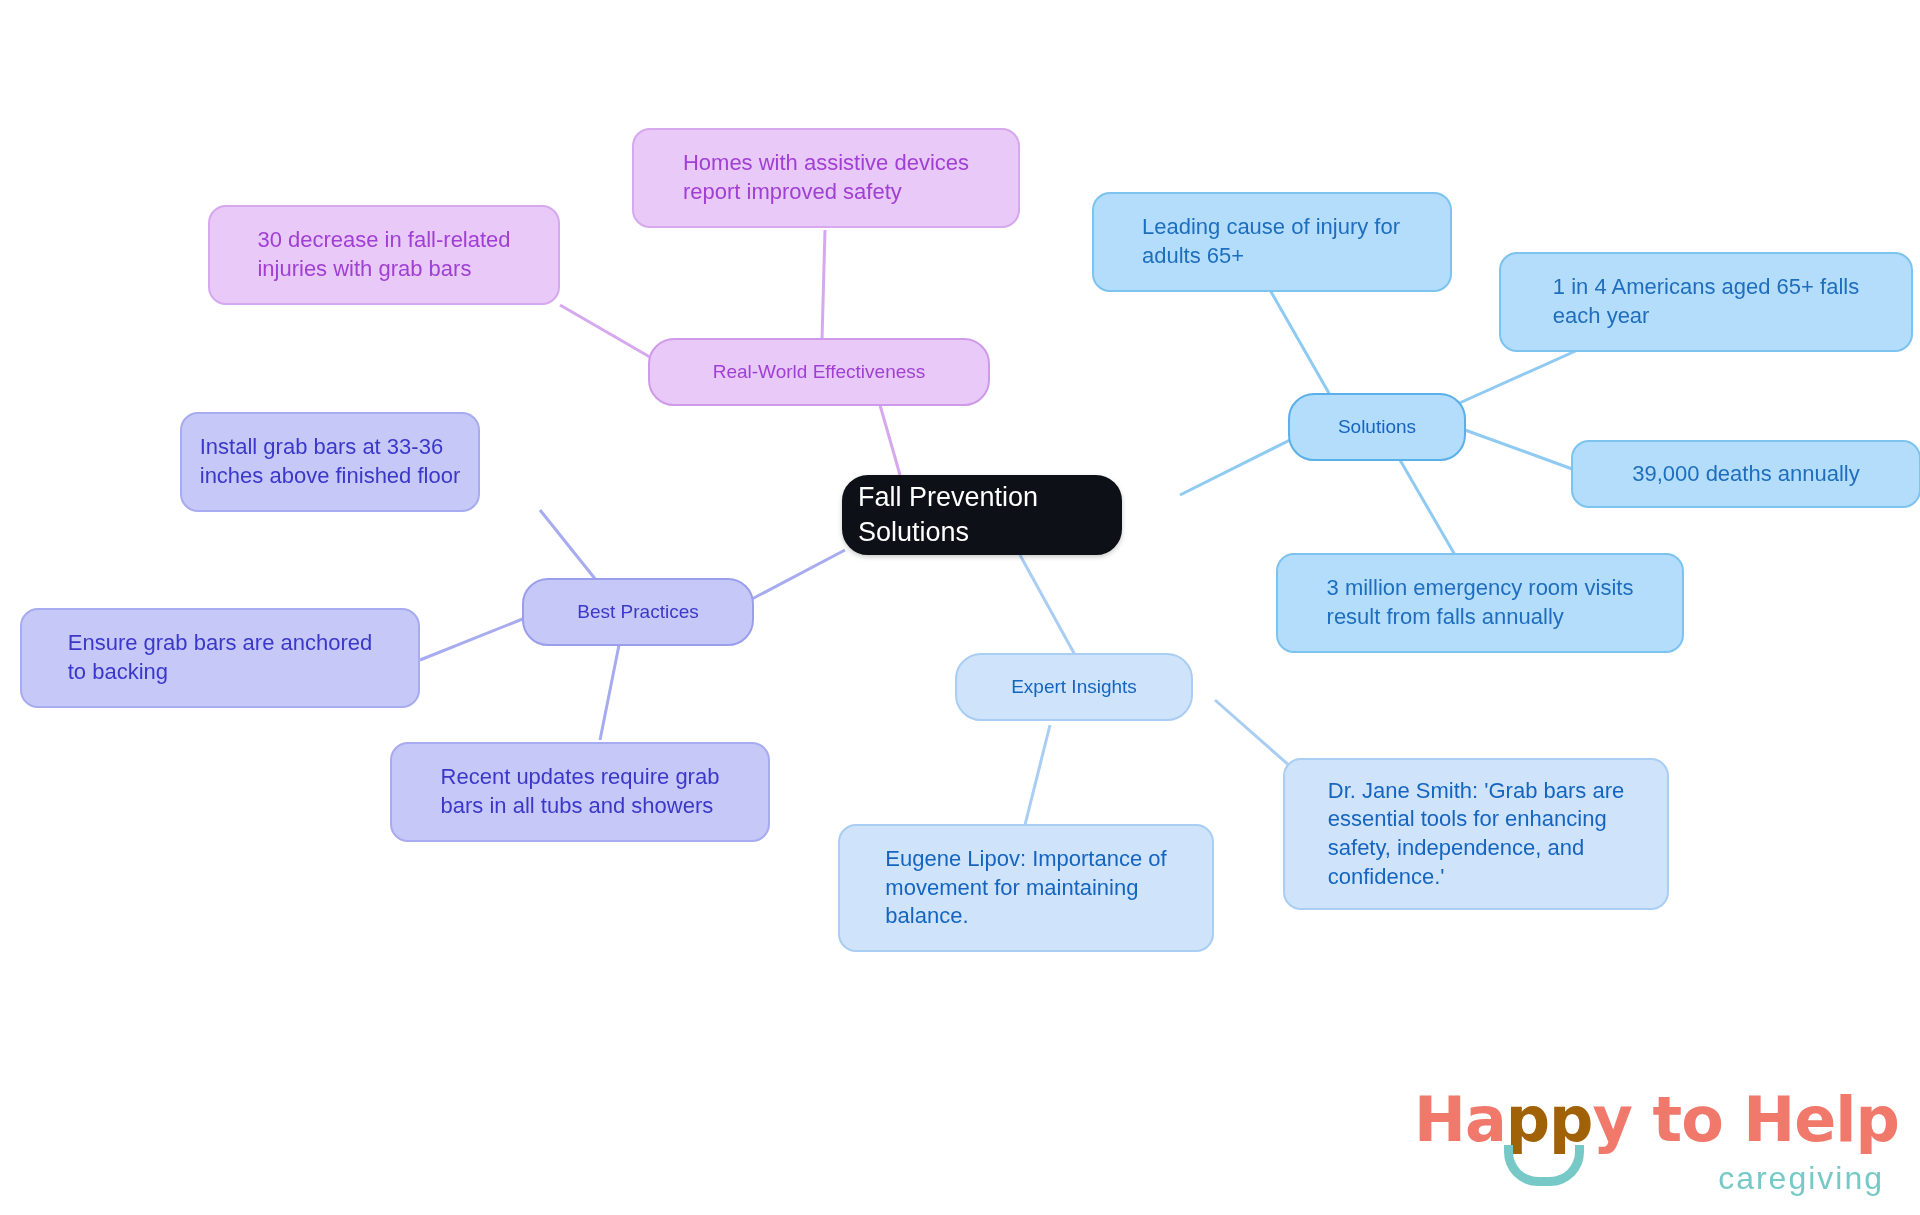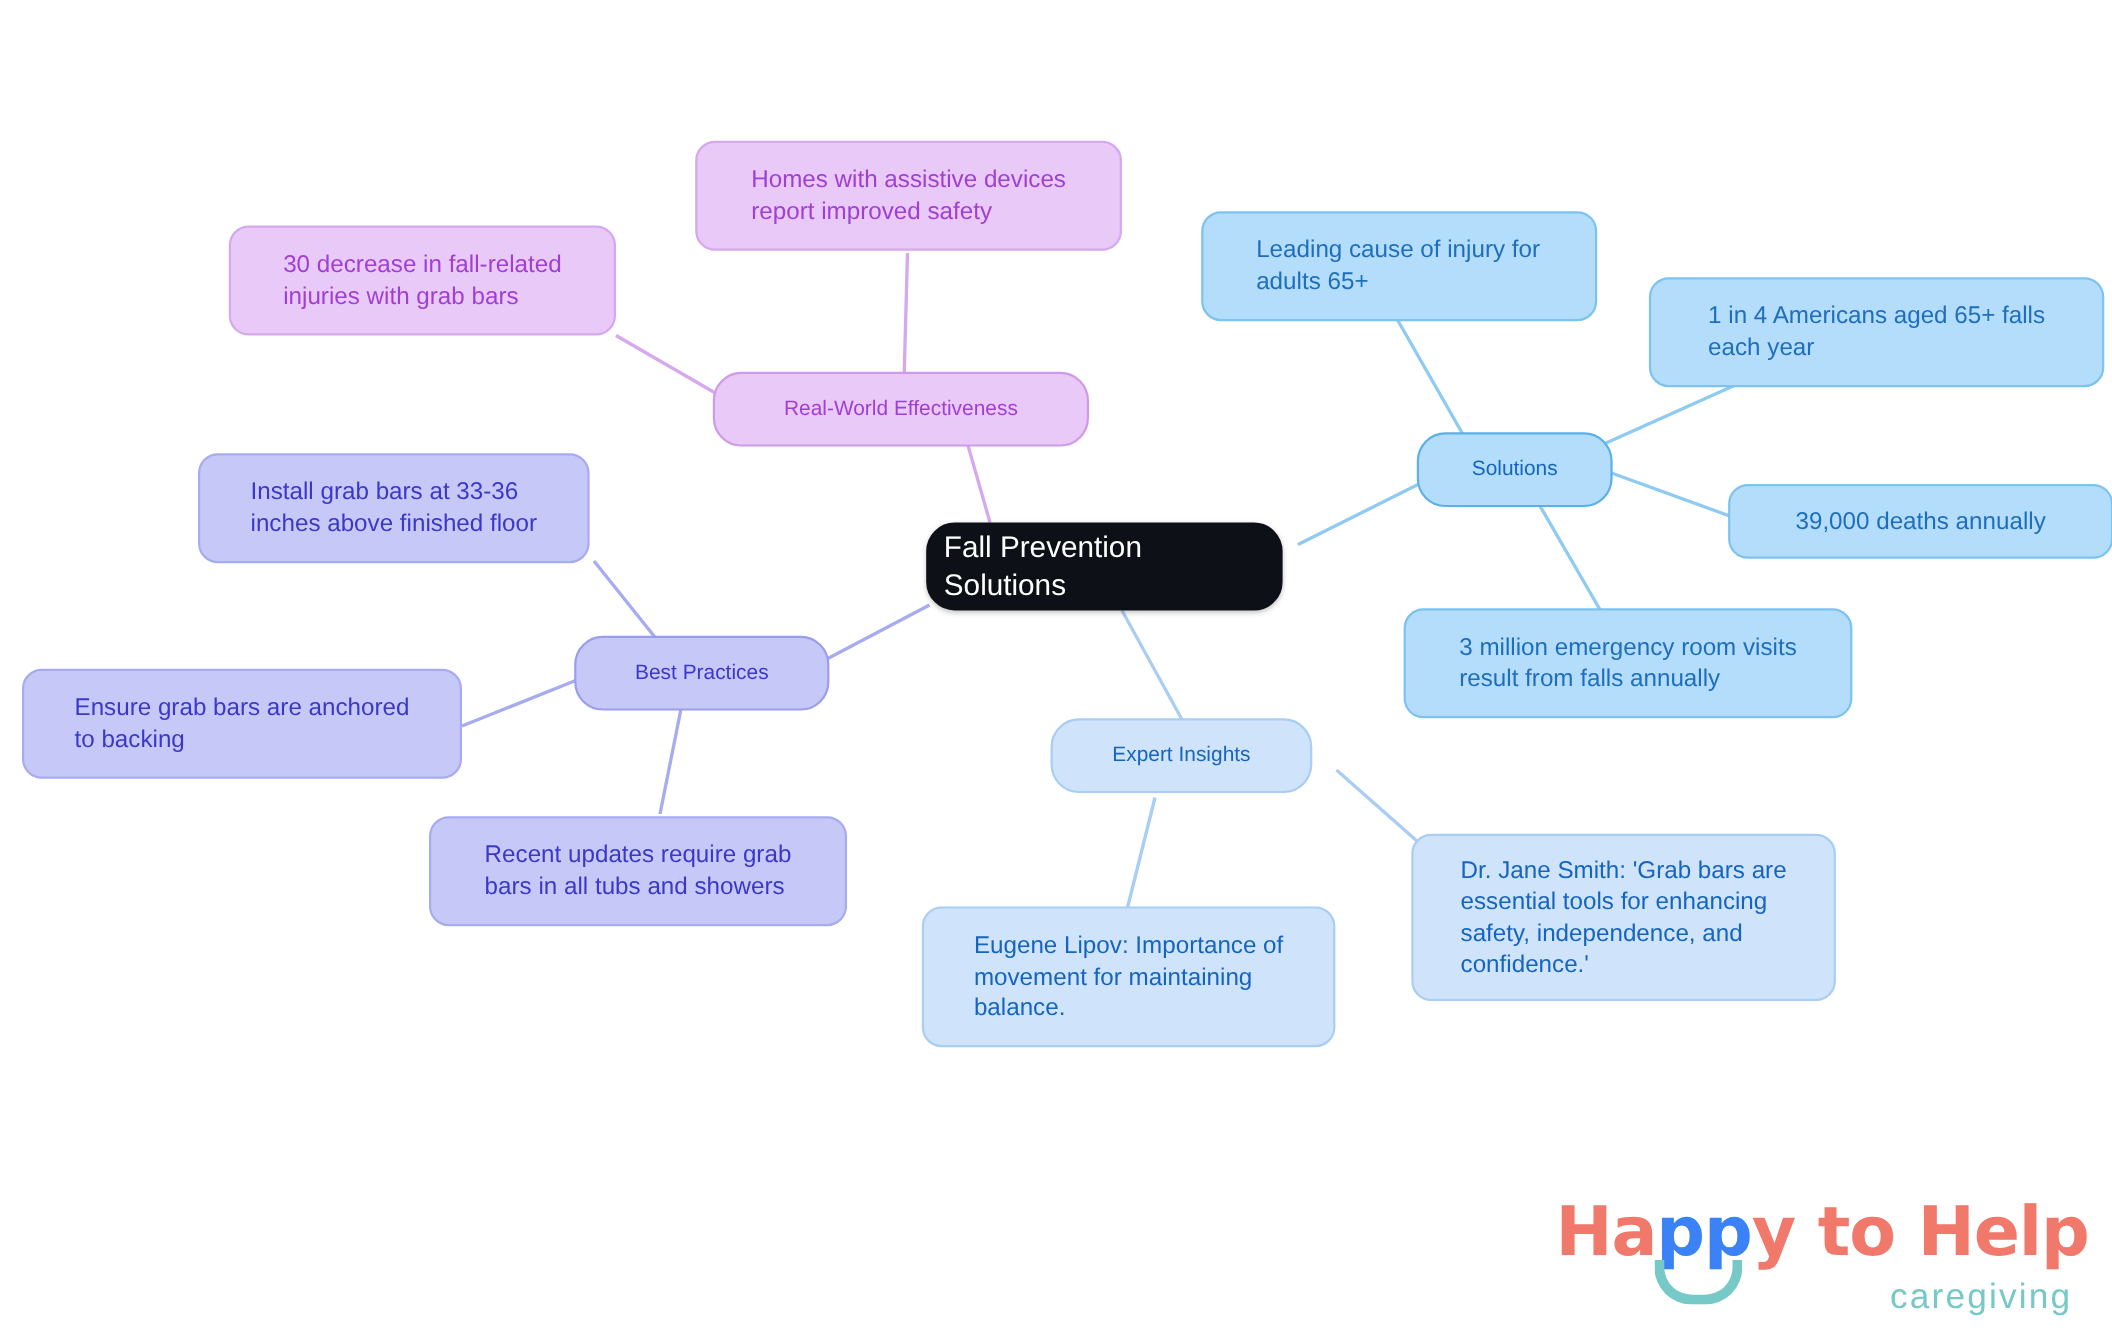--- a/index.html
+++ b/index.html
@@ -132,21 +132,21 @@
     <line x1="600" y1="585" x2="540" y2="510" stroke="#a7abef" stroke-width="3"></line>
     <line x1="525" y1="618" x2="420" y2="660" stroke="#a7abef" stroke-width="3"></line>
     <line x1="620" y1="640" x2="600" y2="740" stroke="#a7abef" stroke-width="3"></line>
 
     <line x1="900" y1="475" x2="880" y2="405" stroke="#d6a8ee" stroke-width="3"></line>
 
     <line x1="822" y1="340" x2="825" y2="230" stroke="#d6a8ee" stroke-width="3"></line>
     <line x1="655" y1="360" x2="560" y2="305" stroke="#d6a8ee" stroke-width="3"></line>
   </svg>
 
-  <div class="node root" style="left:842px; top:475px; width:324px; height:80px;">Fall Prevention Solutions</div>
+  <div class="node root" style="left:842px; top:475px; width:280px; height:80px;">Fall Prevention Solutions</div>
 
   <div class="node hub stat-hub" style="left:1288px; top:393px; width:178px; height:68px;">Solutions</div>
 
   <div class="node leaf stat-fill" style="left:1092px; top:192px; width:360px; height:100px;padding-left:12px;">Leading cause of injury for
 adults 65+</div>
 
   <div class="node leaf stat-fill" style="left:1499px; top:252px; width:414px; height:100px;">1 in 4 Americans aged 65+ falls
 each year</div>
 
   <div class="node leaf stat-fill" style="left:1571px; top:440px; width:350px; height:68px;">39,000 deaths annually</div>
@@ -160,40 +160,40 @@
 essential tools for enhancing
 safety, independence, and
 confidence.'</div>
 
   <div class="node leaf expert-fill" style="left:838px; top:824px; width:376px; height:128px;">Eugene Lipov: Importance of
 movement for maintaining
 balance.</div>
 
   <div class="node hub practice-hub" style="left:522px; top:578px; width:232px; height:68px;">Best Practices</div>
 
-  <div class="node leaf practice-fill" style="left:180px; top:412px; width:356px; height:100px;">Install grab bars at 33-36
+  <div class="node leaf practice-fill" style="left:180px; top:412px; width:300px; height:100px;">Install grab bars at 33-36
 inches above finished floor</div>
 
   <div class="node leaf practice-fill" style="left:20px; top:608px; width:400px; height:100px;">Ensure grab bars are anchored
 to backing</div>
 
   <div class="node leaf practice-fill" style="left:390px; top:742px; width:380px; height:100px;">Recent updates require grab
 bars in all tubs and showers</div>
 
   <div class="node hub effect-hub" style="left:648px; top:338px; width:342px; height:68px;">Real-World Effectiveness</div>
 
   <div class="node leaf effect-fill" style="left:632px; top:128px; width:388px; height:100px;">Homes with assistive devices
 report improved safety</div>
 
   <div class="node leaf effect-fill" style="left:208px; top:205px; width:352px; height:100px;">30 decrease in fall-related
 injuries with grab bars</div>
 
   <div id="logo">
     <div class="logo-main" style="white-space:nowrap;">
-      <span style="color:#f0796b;">Ha</span><span style="color:#3b82f6;">pp</span><span style="color:#f0796b;">y to Help</span>
+      <span style="color:#f0796b;">Ha</span><span style="color:#a16207;">pp</span><span style="color:#f0796b;">y to Help</span>
     </div>
     <div style="position:absolute; left:90px; top:62px; width:62px; height:32px;
                 border:9px solid #76c9c6; border-top:none;
                 border-radius:0 0 34px 34px;"></div>
     <div class="logo-sub" style="color:#76c9c6; text-align:right; margin-top:4px;">caregiving</div>
   </div>
 
 </div>
 
 </body></html>

